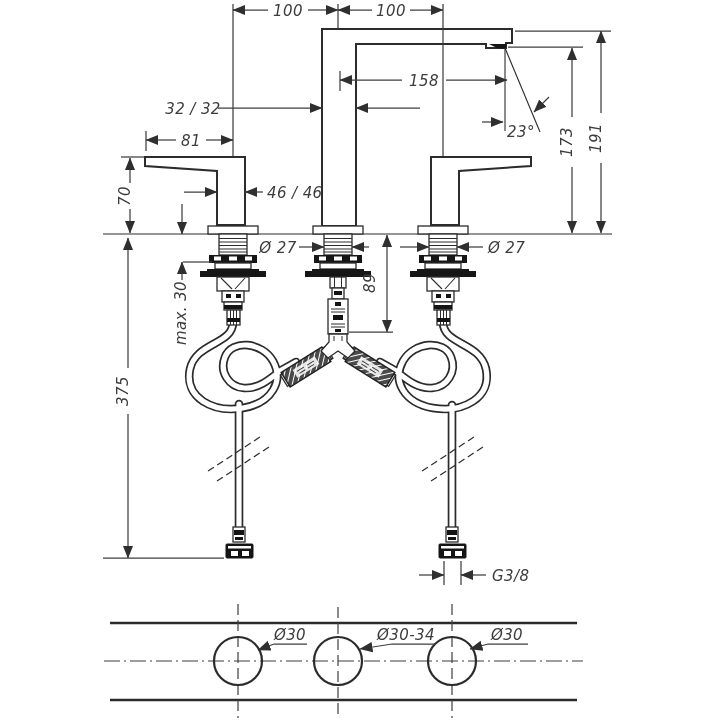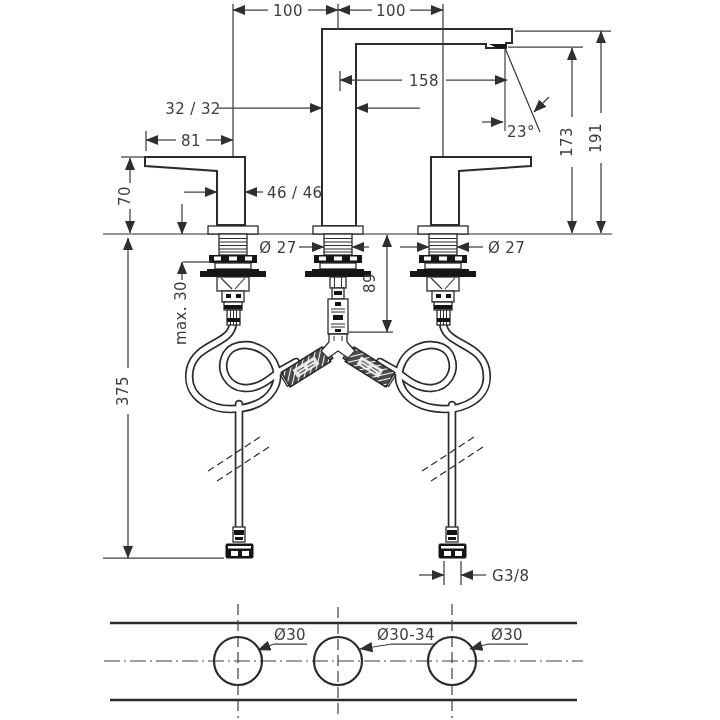--- a/index.html
+++ b/index.html
@@ -1,16 +1,16 @@
 <!DOCTYPE html>
 <html><head>
 <meta charset="utf-8">
 <style>
   html,body{margin:0;padding:0;background:#ffffff;}
-  .stage{position:relative;width:720px;height:720px;background:#fff;overflow:hidden;}
+  .stage{position:relative;width:720px;height:720px;background:#fff;overflow:hidden;font-style:italic;}
   svg{display:block;}
   .t{font-family:"DejaVu Sans","Liberation Sans",sans-serif;font-size:15px;fill:#3c3c3c;letter-spacing:.4px;}
   .dim{stroke:#3f3f3f;stroke-width:1.25;fill:none;}
   .thin{stroke:#2c2c2c;stroke-width:1.1;fill:none;}
   .cont{stroke:#2c2c2c;stroke-width:2;fill:#fff;}
   .hw{fill:#fff;stroke:#2c2c2c;stroke-width:1.3;}
   .tube-d{stroke:#2b2b2b;stroke-width:8.6;fill:none;stroke-linecap:round;}
   .tube-w{stroke:#fff;stroke-width:5.2;fill:none;stroke-linecap:round;}
   .brk{stroke:#2c2c2c;stroke-width:1.2;stroke-dasharray:7 4;fill:none;}
   .dash{stroke:#3f3f3f;stroke-width:1.2;stroke-dasharray:11 5;fill:none;}

